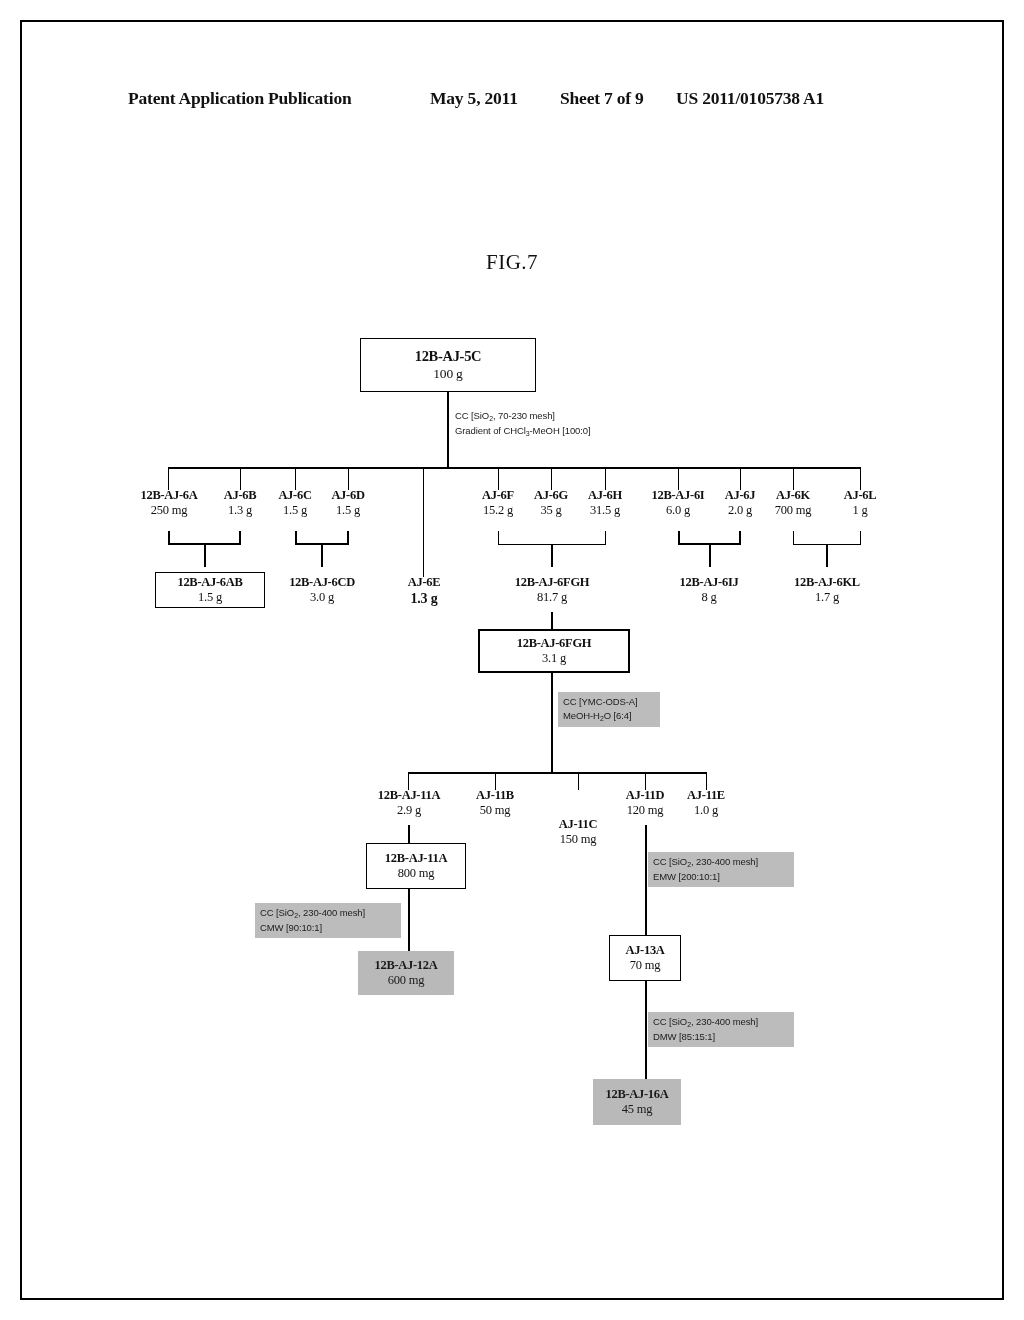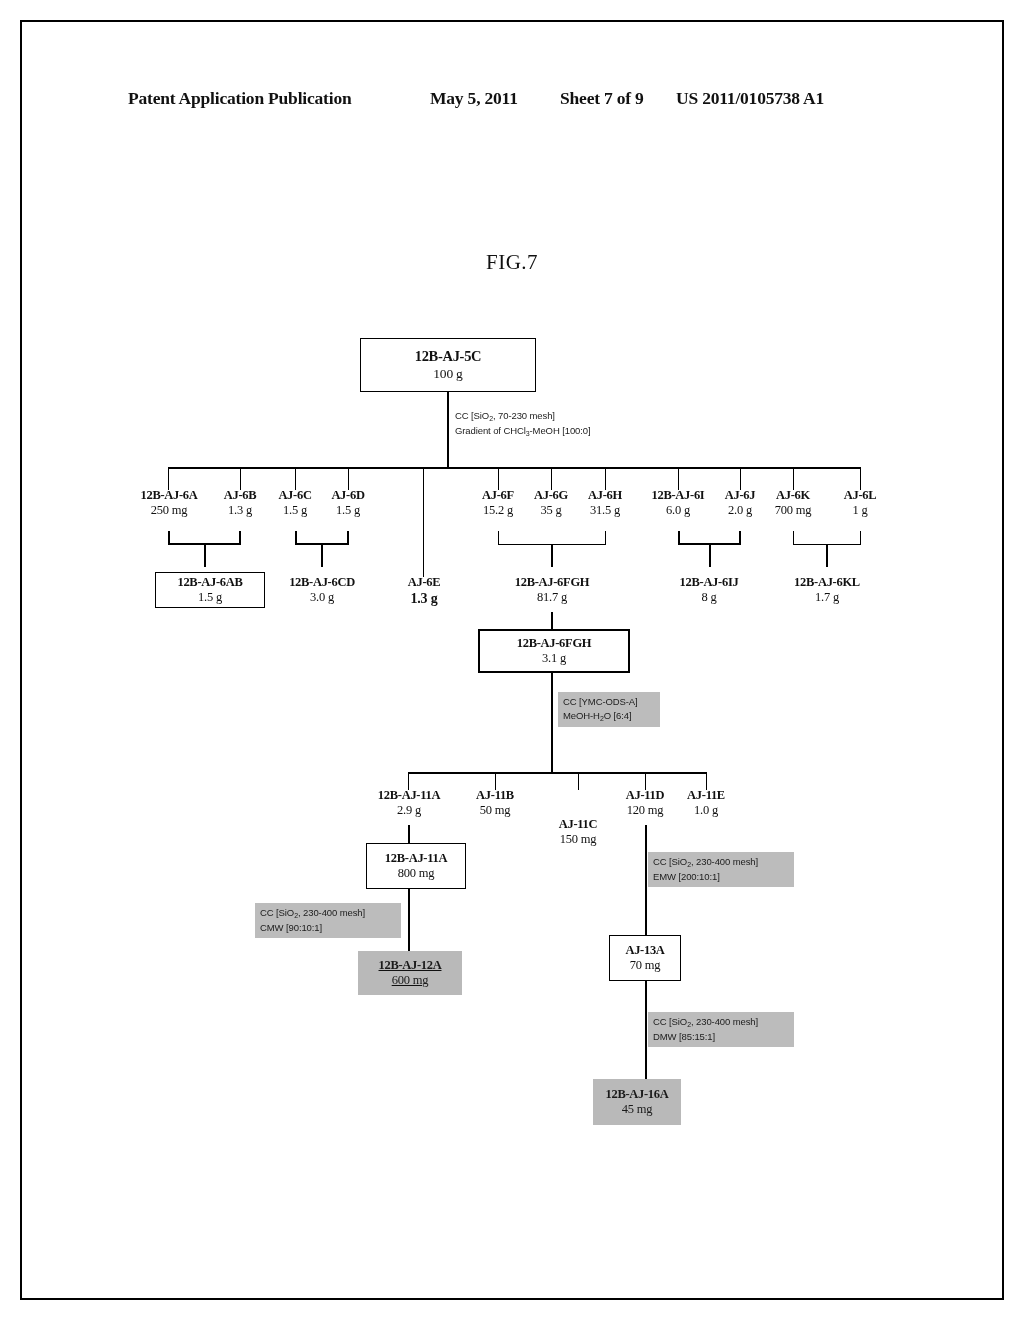--- a/index.html
+++ b/index.html
@@ -343,21 +343,21 @@
     <span class="wt">800 mg</span>
   </div>
 
   <div class="ln-v" style="left:408px; top:889px; height:62px;"></div>
 
   <div class="annot shaded-annot" style="left:255px; top:903px; width:146px;">
     <span class="ln"><span>CC [SiO</span><sub>2</sub><span>, 230-400 mesh]</span></span>
     <span class="ln">CMW [90:10:1]</span>
   </div>
 
-  <div class="node shaded" style="left:358px; top:951px; width:104px; height:44px;text-decoration:underline;">
+  <div class="node shaded" style="left:358px; top:951px; width:96px; height:44px;">
     <span class="nm">12B-AJ-12A</span>
     <span class="wt">600 mg</span>
   </div>
 
   <div class="ln-v" style="left:645px; top:825px; height:110px;"></div>
 
   <div class="annot shaded-annot" style="left:648px; top:852px; width:146px;">
     <span class="ln"><span>CC [SiO</span><sub>2</sub><span>, 230-400 mesh]</span></span>
     <span class="ln">EMW [200:10:1]</span>
   </div>

